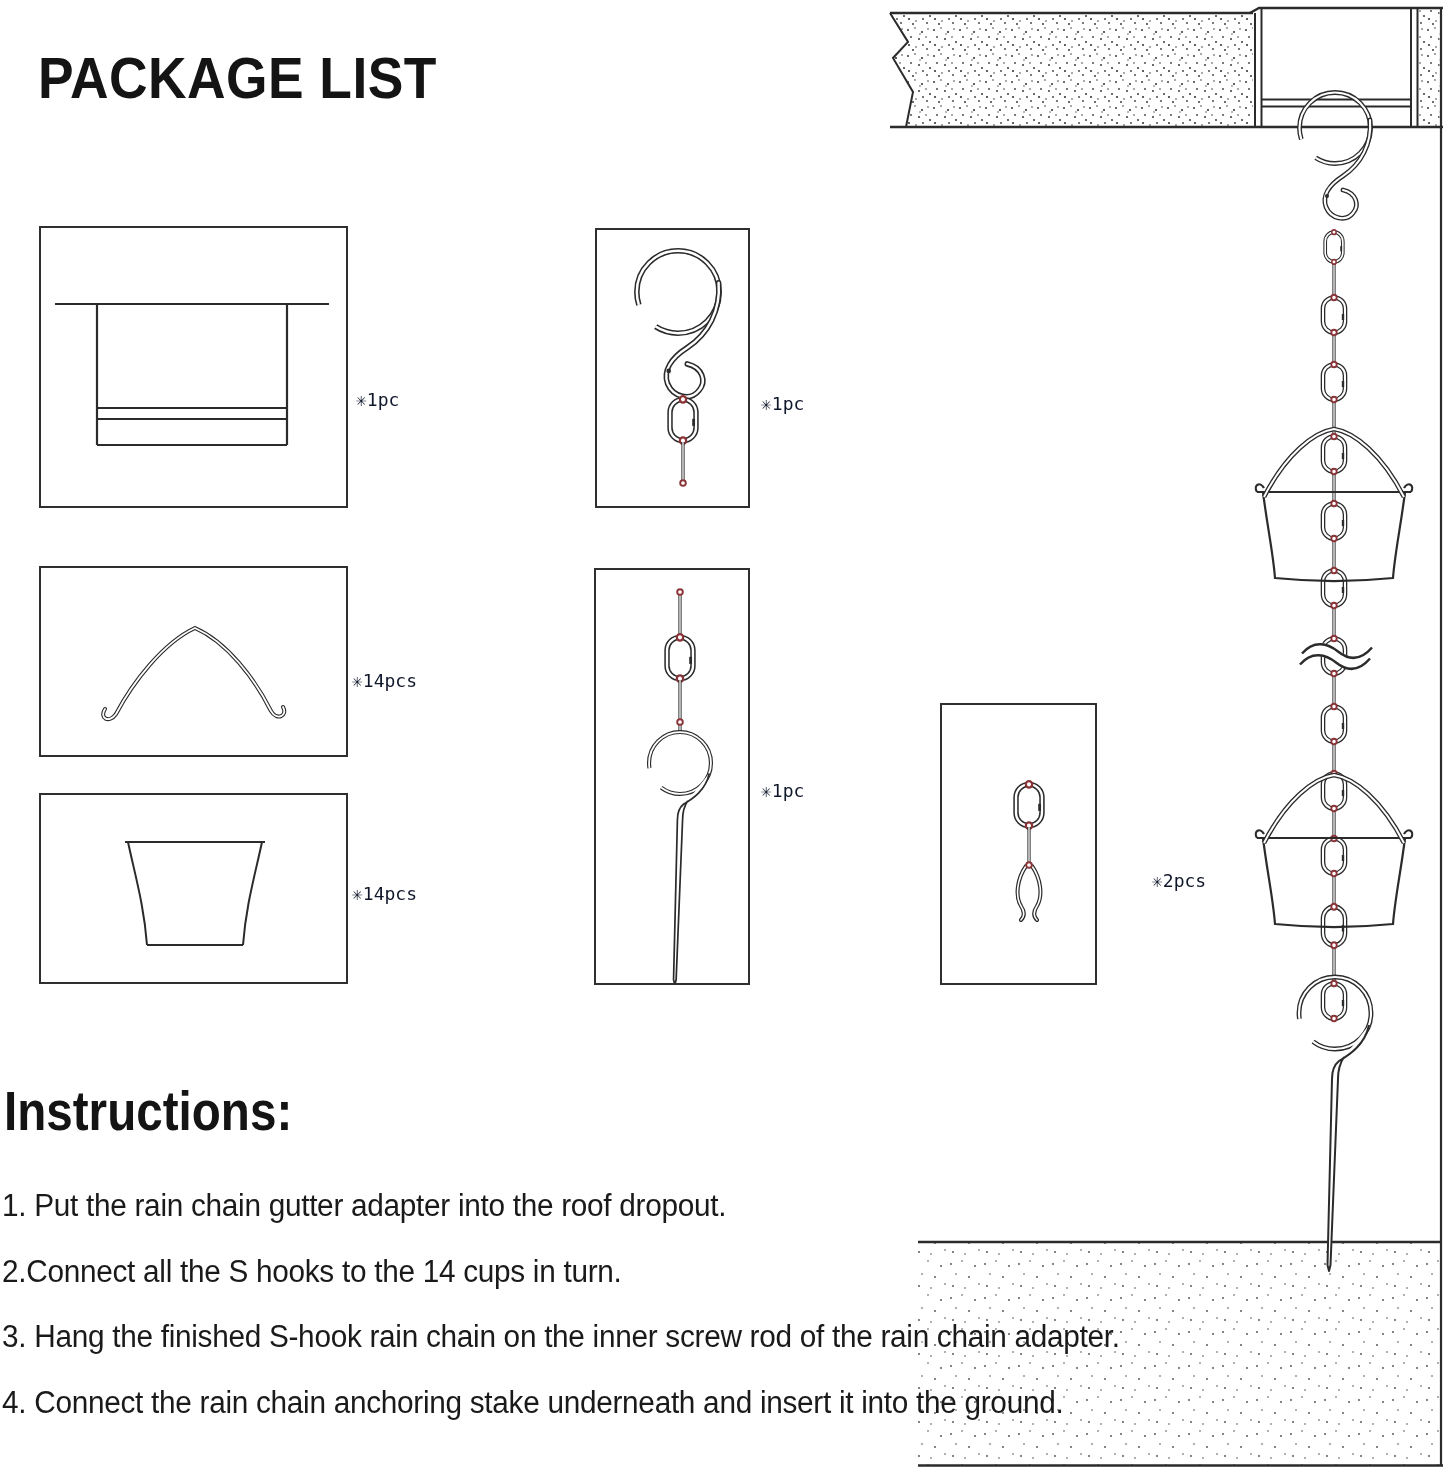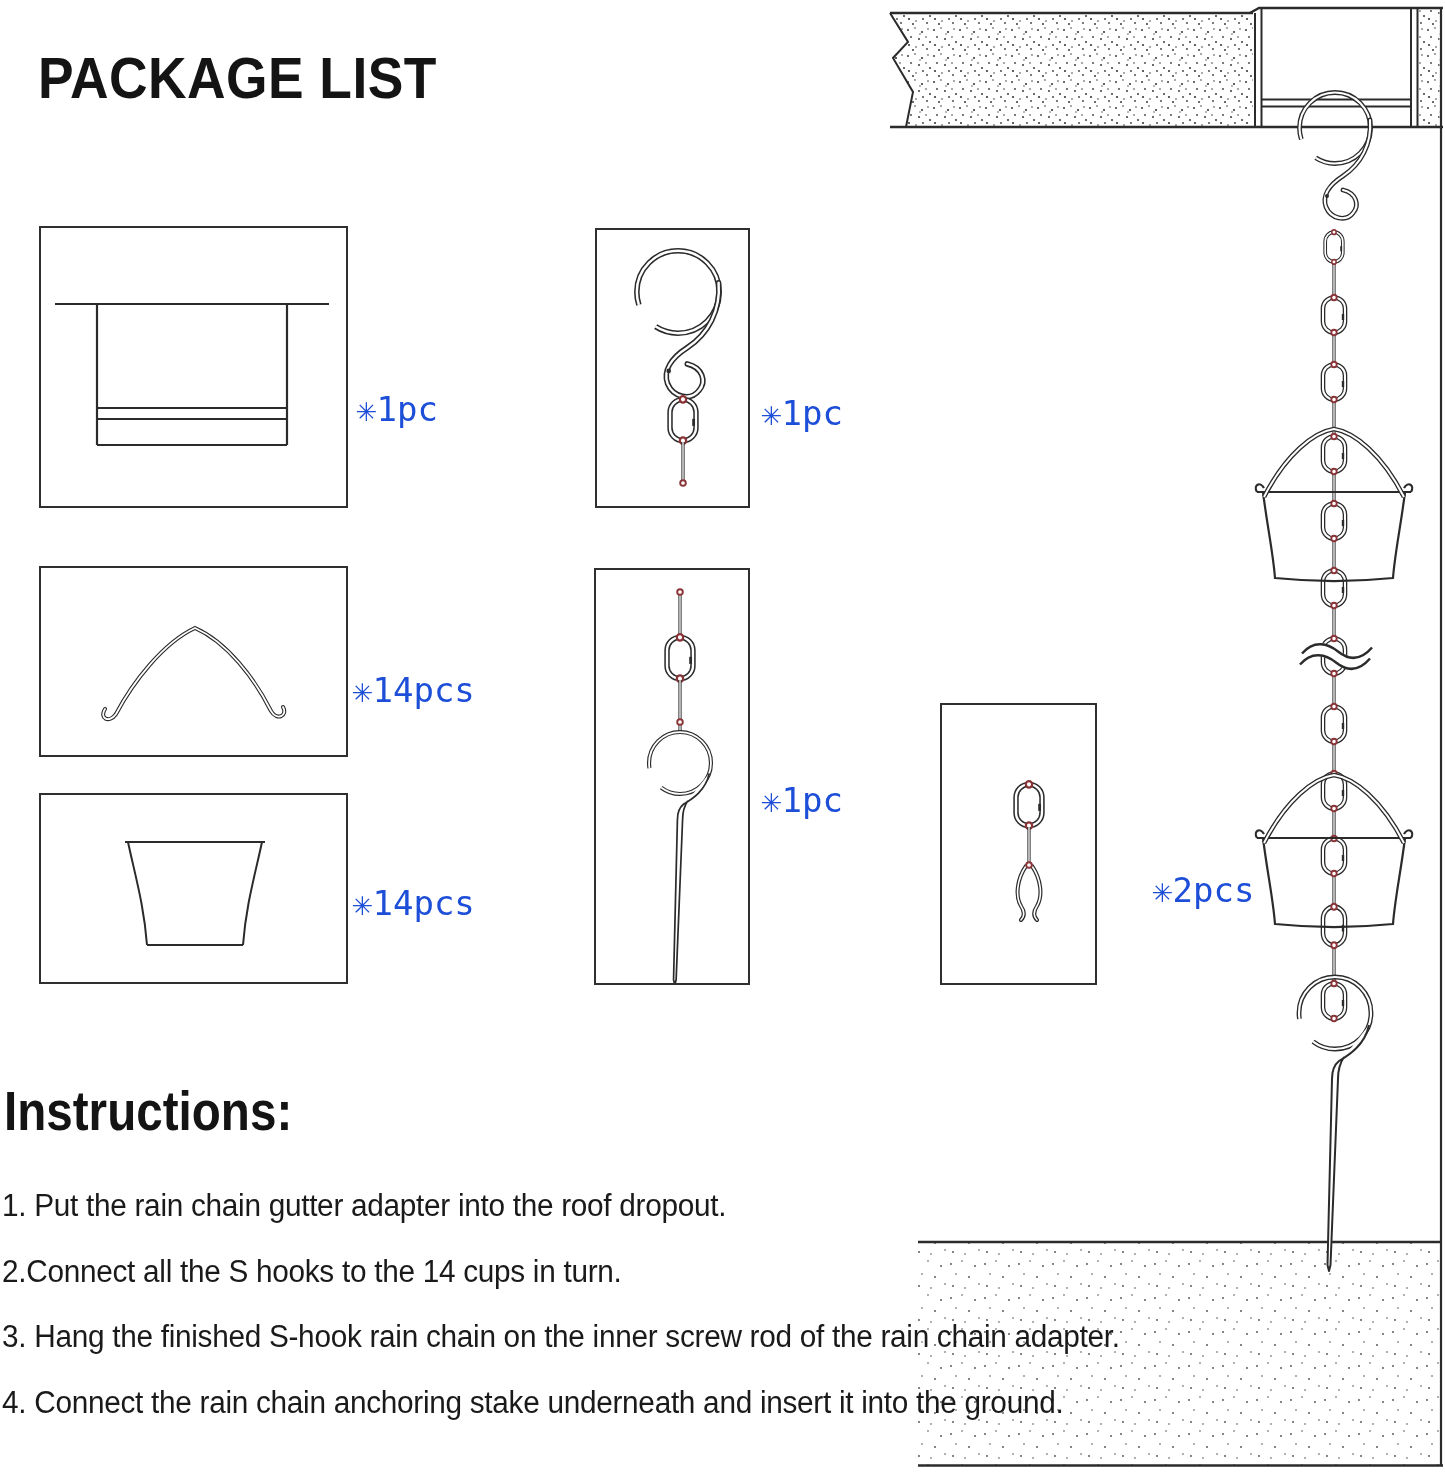--- a/index.html
+++ b/index.html
@@ -3,21 +3,21 @@
 <meta charset="utf-8">
 <style>
   html,body{margin:0;padding:0;background:#fff;}
   .page{position:relative;width:1445px;height:1476px;background:#fff;overflow:hidden;
         font-family:"Liberation Sans",sans-serif;color:#161616;}
   .h1{position:absolute;font-weight:bold;color:#141414;white-space:nowrap;
       transform-origin:left top;}
   .title{left:38px;top:44px;font-size:58px;letter-spacing:.5px;transform:scaleX(.92);}
   .instr-title{left:4px;top:1078px;font-size:56px;transform:scaleX(.85);}
   .qty{position:absolute;font-family:"DejaVu Sans Mono","DejaVu Sans",monospace;
-       font-size:34px;color:#1d4ed8;white-space:nowrap;z-index:4;}
+       font-size:18px;color:#0f172a;white-space:nowrap;z-index:4;}
   .step{position:absolute;font-size:31px;color:#1a1a1a;white-space:nowrap;
         letter-spacing:-.3px;transform:scaleX(.96);transform-origin:left top;z-index:6;}
   .box{position:absolute;border:2px solid #2f2f2f;background:#fff;box-sizing:border-box;}
   .box svg{position:absolute;left:0;top:0;}
   .main-art{position:absolute;left:880px;top:0;z-index:1;}
   svg{display:block;}
 </style>
 </head>
 <body>
 

